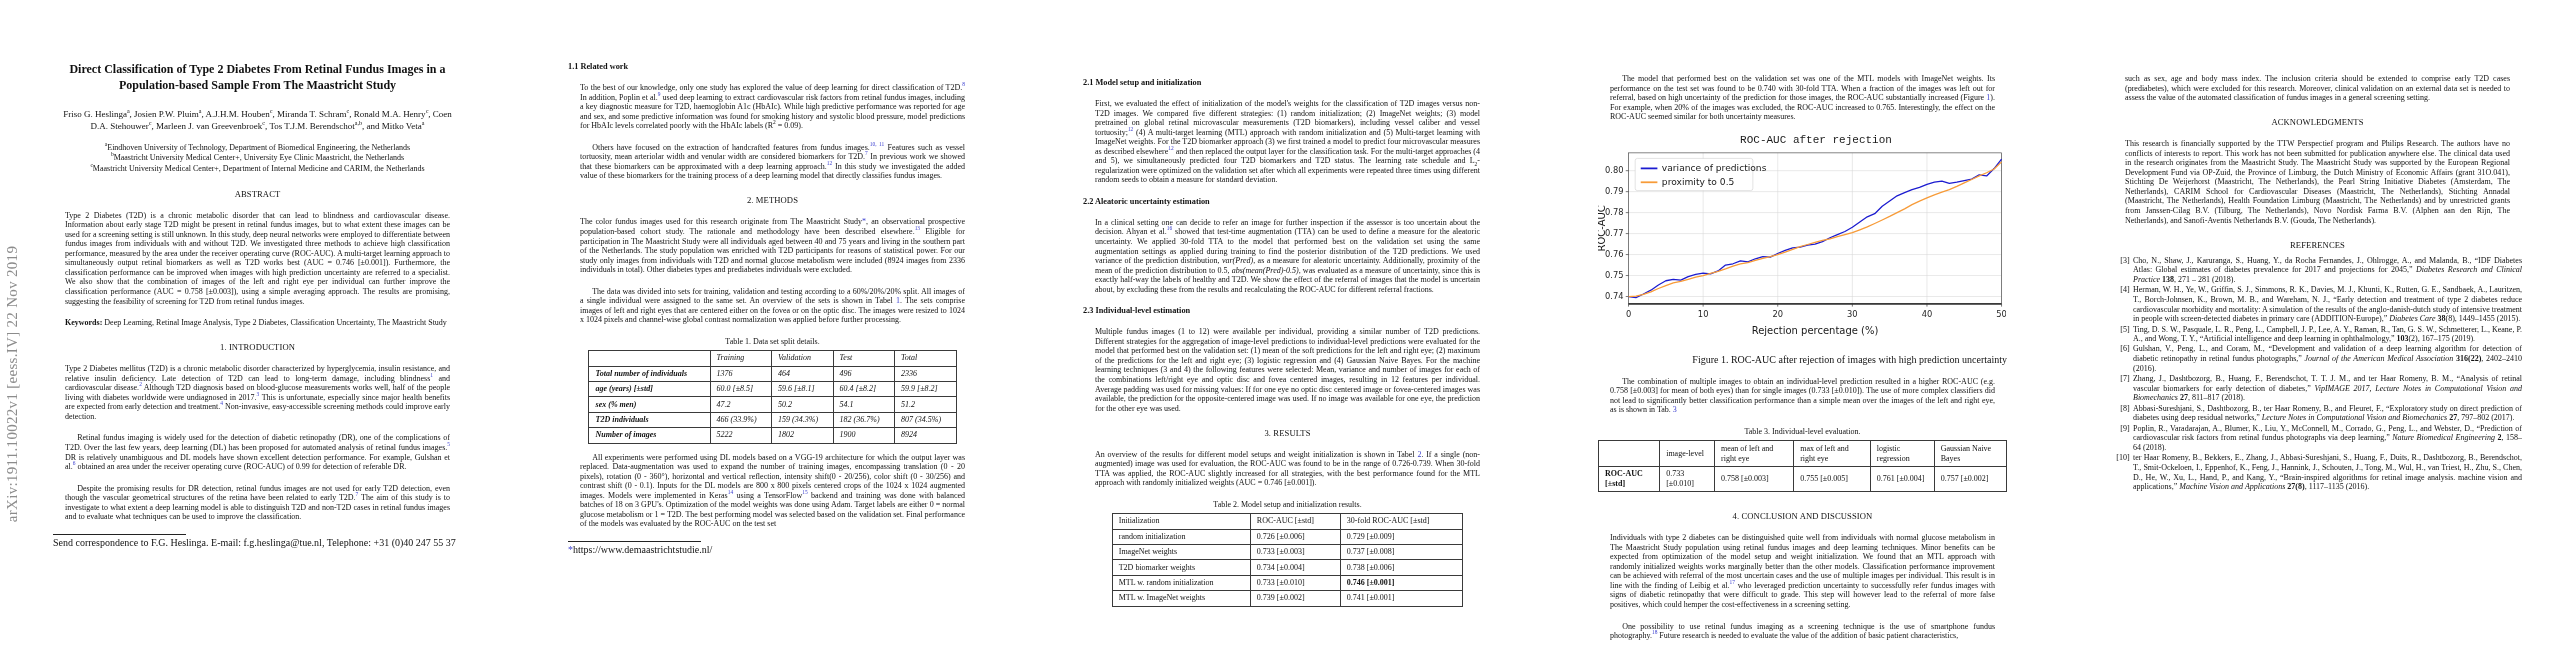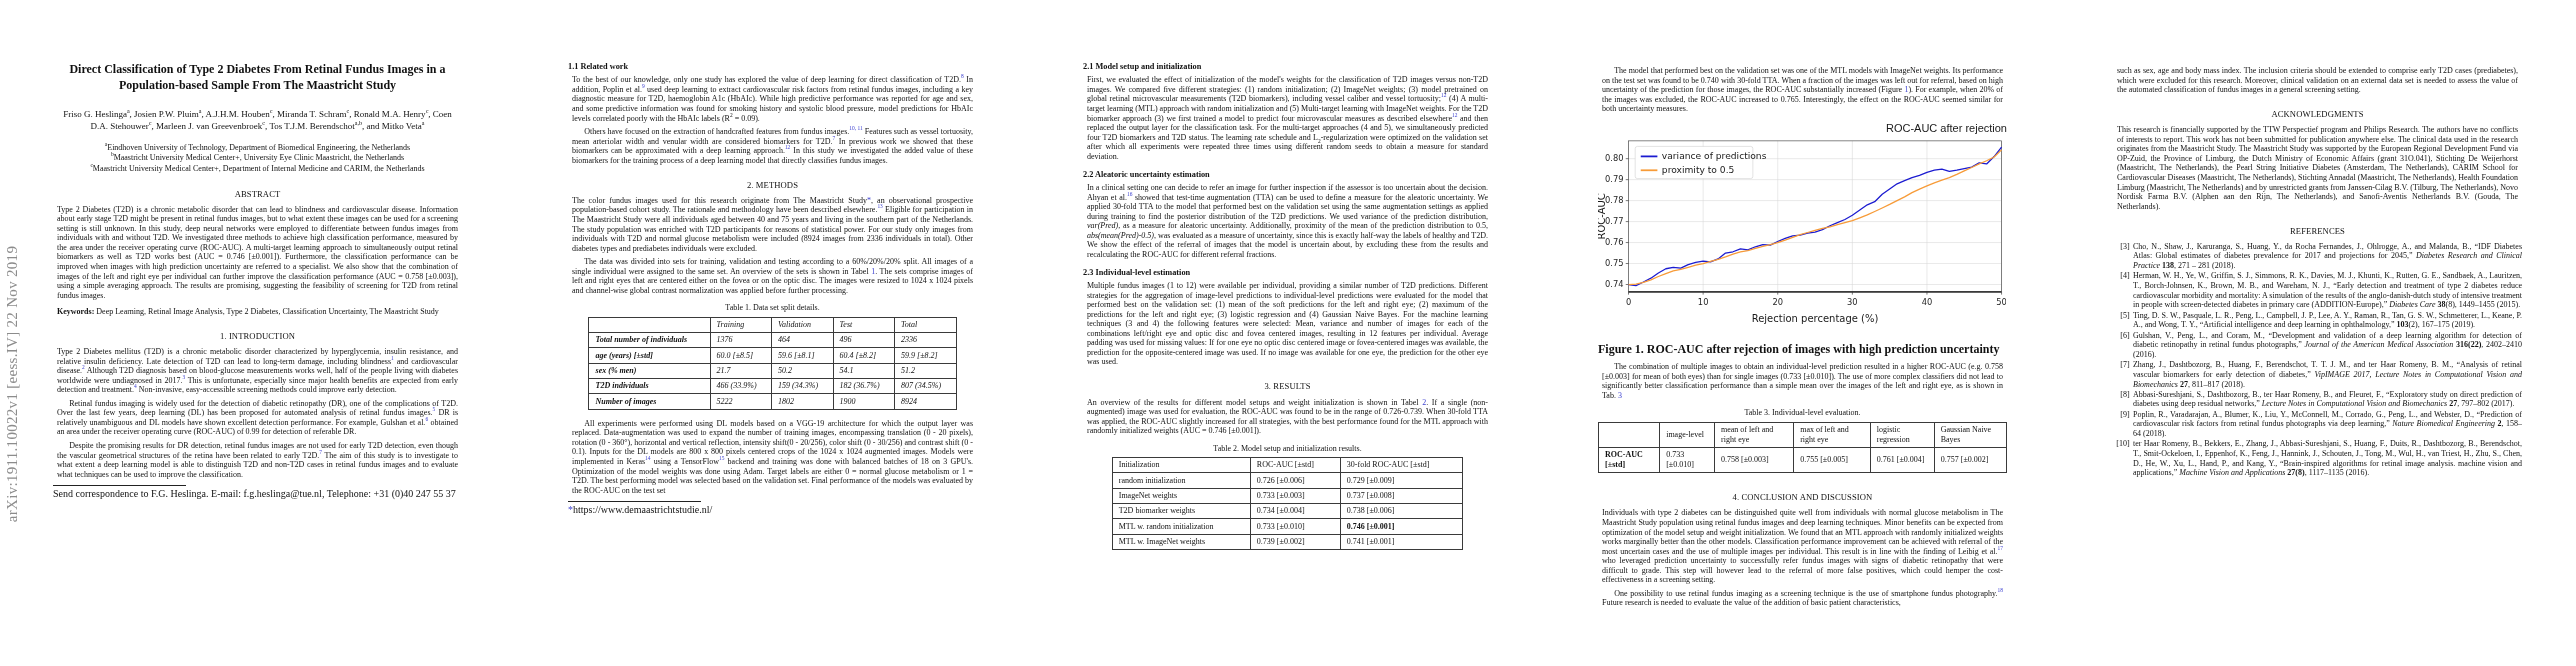--- a/index.html
+++ b/index.html
@@ -7,37 +7,37 @@
   #paper-strip{display:flex;flex-direction:row;width:2576px;height:667px;}
   .page{position:relative;width:515px;height:667px;box-sizing:border-box;padding:62px 53px 0 53px;background:#fff;overflow:hidden;}
   .arxiv-stamp{position:absolute;left:4.4px;top:564px;width:360px;transform:rotate(-90deg);transform-origin:0 0;
     text-align:center;font-size:15px;color:#8c8c8c;letter-spacing:0.3px;white-space:nowrap;}
   h1.title{font-size:12px;line-height:1.3;font-weight:bold;text-align:center;margin:0 0 14.5px 0;}
   .authors{font-size:9px;line-height:1.35;text-align:center;margin:0 7.8px 11px 7.8px;}
   .affils{font-size:8px;line-height:1.3;text-align:center;margin-bottom:3.3px;}
   .affils div{margin:0;}
   h2.center-head{font-size:8.6px;font-weight:normal;text-align:center;margin:14.5px 0 6.1px 0;letter-spacing:0.1px;}
   h3.sub-head{font-size:8.3px;font-weight:bold;text-align:left;margin:8.3px 0 4.4px 0;}
-  .page p{font-size:8px;line-height:1.195;text-align:justify;margin:4px;text-indent:12.2px;}
+  .page p{font-size:8px;line-height:1.195;text-align:justify;margin:12px;text-indent:12.2px;}
   .page p.noindent{text-indent:0;}
   .page p + p{margin-top:0.6px;}
   sup{font-size:68%;line-height:0;}
   sup.cite{color:#3b3fd0;}
   sub{font-size:68%;line-height:0;}
   .iref{color:#3b3fd0;}
   .keywords{margin-top:6.7px !important;}
   .footnote-rule{width:133px;border-top:0.7px solid #222;margin:5.6px 0 2.2px 0;}
   .footnote{font-size:10px;line-height:1.25;text-align:left;}
   table.datatable{border-collapse:collapse;margin:4.4px auto 0 auto;font-size:8px;}
   table.datatable td{border:0.7px solid #3a3a3a;padding:2.2px 6.1px;text-align:left;line-height:1.25;vertical-align:middle;}
   table.datatable.boldlabels td.rowlabel{font-weight:bold;}
   .tbl-caption{font-size:8px;text-align:center;margin:7.8px 0 1.1px 0;}
-  .fig-caption{font-size:12px;text-align:left;margin:9px 0 5.6px 0;font-weight:bold;}
+  .fig-caption{font-size:10px;text-align:right;margin:9px 0 5.6px 0;}
   .figure-block{margin-top:7.8px;}
-  .chart-title{font-family:Liberation Sans, sans-serif;font-size:11px;color:#1a1a1a;text-align:right;padding-left:27px;margin-bottom:1.1px;}
+  .chart-title{font-family:Liberation Mono, monospace;font-size:11px;color:#1a1a1a;text-align:center;padding-left:27px;margin-bottom:1.1px;}
   svg text.tick{font-family:"DejaVu Sans","Liberation Sans",sans-serif;font-size:15px;fill:#262626;}
   svg text.leg{font-family:"DejaVu Sans","Liberation Sans",sans-serif;font-size:16.5px;fill:#1a1a1a;}
   svg text.axlab{font-family:"DejaVu Sans","Liberation Sans",sans-serif;font-size:18px;fill:#1a1a1a;}
   .ref-list{margin-top:3.3px;}
   .ref-item{font-size:8px;line-height:1.21;text-align:justify;padding-left:20px;text-indent:-20px;margin-bottom:0.6px;}
   .ref-item .refnum{display:inline-block;width:16.7px;text-indent:0;margin-right:3.3px;text-align:right;}
 </style>
 </head>
 <body>
 
@@ -89,21 +89,21 @@
           </tr>
           <tr>
             <td class="rowlabel">age (years) [±std]</td>
             <td class="">60.0 [±8.5]</td>
             <td class="">59.6 [±8.1]</td>
             <td class="">60.4 [±8.2]</td>
             <td class="">59.9 [±8.2]</td>
           </tr>
           <tr>
             <td class="rowlabel">sex (% men)</td>
-            <td class="">21.7</td>
+            <td class="">47.2</td>
             <td class="">50.2</td>
             <td class="">54.1</td>
             <td class="">51.2</td>
           </tr>
           <tr>
             <td class="rowlabel">T2D individuals</td>
             <td class="">466 (33.9%)</td>
             <td class="">159 (34.3%)</td>
             <td class="">182 (36.7%)</td>
             <td class="">807 (34.5%)</td>
@@ -116,21 +116,21 @@
             <td class="">8924</td>
           </tr>
         </tbody>
       </table>
     <p style="margin-top:9px;">All experiments were performed using DL models based on a VGG-19 architecture for which the output layer was replaced.  Data-augmentation was used to expand the number of training images, encompassing translation (0 - 20 pixels), rotation (0 - 360°), horizontal and vertical reflection, intensity shift(0 - 20/256), color shift (0 - 30/256) and contrast shift (0 - 0.1).  Inputs for the DL models are 800 x 800 pixels centered crops of the 1024 x 1024 augmented images.  Models were implemented in Keras<sup class="cite">14</sup> using a TensorFlow<sup class="cite">15</sup> backend and training was done with balanced batches of 18 on 3 GPU's.  Optimization of the model weights was done using Adam.  Target labels are either 0 = normal glucose metabolism or 1 = T2D. The best performing model was selected based on the validation set. Final performance of the models was evaluated by the ROC-AUC on the test set</p>
     <div class="footnote-rule"></div>
     <div class="footnote"><span class="iref">*</span>https://www.demaastrichtstudie.nl/</div>
   </div>
 
   <div class="page">
-    <h3 class="sub-head" style="margin-top:0;">2.1  Model setup and initialization</h3>
+    <h3 class="sub-head" style="margin-top:16px;">2.1  Model setup and initialization</h3>
     <p class="noindent">First, we evaluated the effect of initialization of the model's weights for the classification of T2D images versus non-T2D images.  We compared five different strategies: (1) random initialization; (2) ImageNet weights; (3) model pretrained on global retinal microvascular measurements (T2D biomarkers), including vessel caliber and vessel tortuosity;<sup class="cite">12</sup> (4) A multi-target learning (MTL) approach with random initialization and (5) Multi-target learning with ImageNet weights.  For the T2D biomarker approach (3) we first trained a model to predict four microvascular measures as described elsewhere<sup class="cite">12</sup> and then replaced the output layer for the classification task. For the multi-target approaches (4 and 5), we simultaneously predicted four T2D biomarkers and T2D status. The learning rate schedule and L<sub>2</sub>-regularization were optimized on the validation set after which all experiments were repeated three times using different random seeds to obtain a measure for standard deviation.</p>
     <h3 class="sub-head">2.2  Aleatoric uncertainty estimation</h3>
     <p class="noindent">In a clinical setting one can decide to refer an image for further inspection if the assessor is too uncertain about the decision.  Ahyan et al.<sup class="cite">16</sup>  showed that test-time augmentation (TTA) can be used to define a measure for the aleatoric uncertainty.  We applied 30-fold TTA to the model that performed best on the validation set using the same augmentation settings as applied during training to find the posterior distribution of the T2D predictions. We used variance of the prediction distribution, <i>var(Pred)</i>, as a measure for aleatoric uncertainty.  Additionally, proximity of the mean of the prediction distribution to 0.5, <i>abs(mean(Pred)-0.5)</i>, was evaluated as a measure of uncertainty, since this is exactly half-way the labels of healthy and T2D. We show the effect of the referral of images that the model is uncertain about, by excluding these from the results and recalculating the ROC-AUC for different referral fractions.</p>
     <h3 class="sub-head">2.3  Individual-level estimation</h3>
     <p class="noindent">Multiple fundus images (1 to 12) were available per individual, providing a similar number of T2D predictions. Different strategies for the aggregation of image-level predictions to individual-level predictions were evaluated for the model that performed best on the validation set: (1) mean of the soft predictions for the left and right eye; (2) maximum of the predictions for the left and right eye; (3) logistic regression and (4) Gaussian Naive Bayes.  For the machine learning techniques (3 and 4) the following features were selected: Mean, variance and number of images for each of the combinations left/right eye and optic disc and fovea centered images, resulting in 12 features per individual.  Average padding was used for missing values: If for one eye no optic disc centered image or fovea-centered images was available, the prediction for the opposite-centered image was used.  If no image was available for one eye, the prediction for the other eye was used.</p>
     <h2 class="center-head">3. RESULTS</h2>
     <p class="noindent">An overview of the results for different model setups and weight initialization is shown in Tabel <span class="iref">2</span>.  If a single (non-augmented) image was used for evaluation, the ROC-AUC was found to be in the range of 0.726-0.739. When 30-fold TTA was applied, the ROC-AUC slightly increased for all strategies, with the best performance found for the MTL approach with randomly initialized weights (AUC = 0.746 [±0.001]).</p>
     <div class="tbl-caption">Table 2. Model setup and initialization results.</div>
     <table class="datatable" style="width:86%;">
         <tbody>

